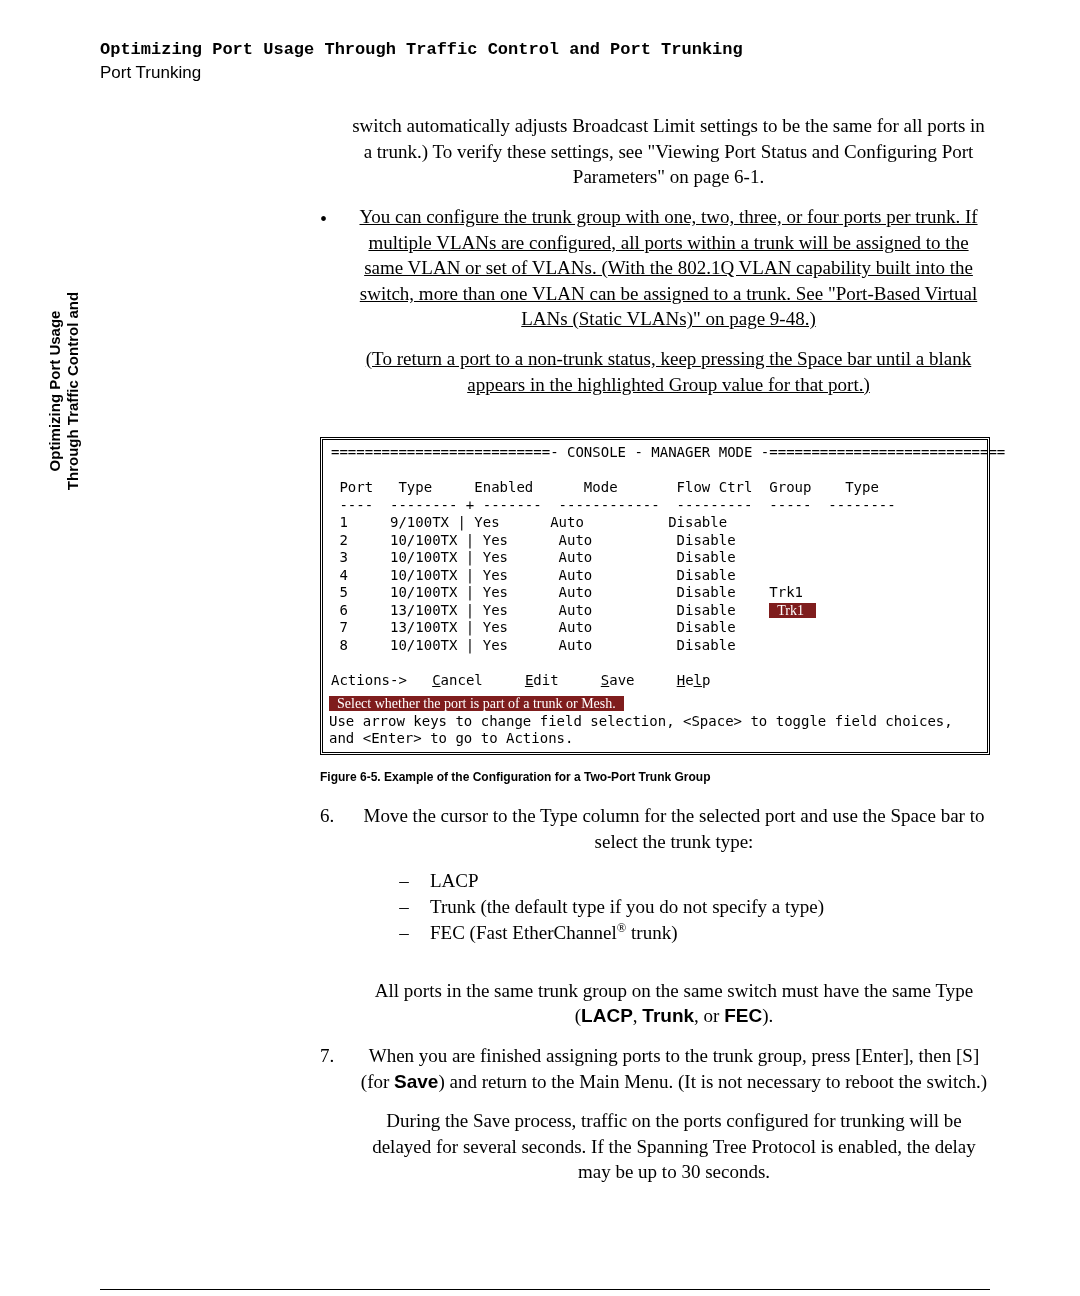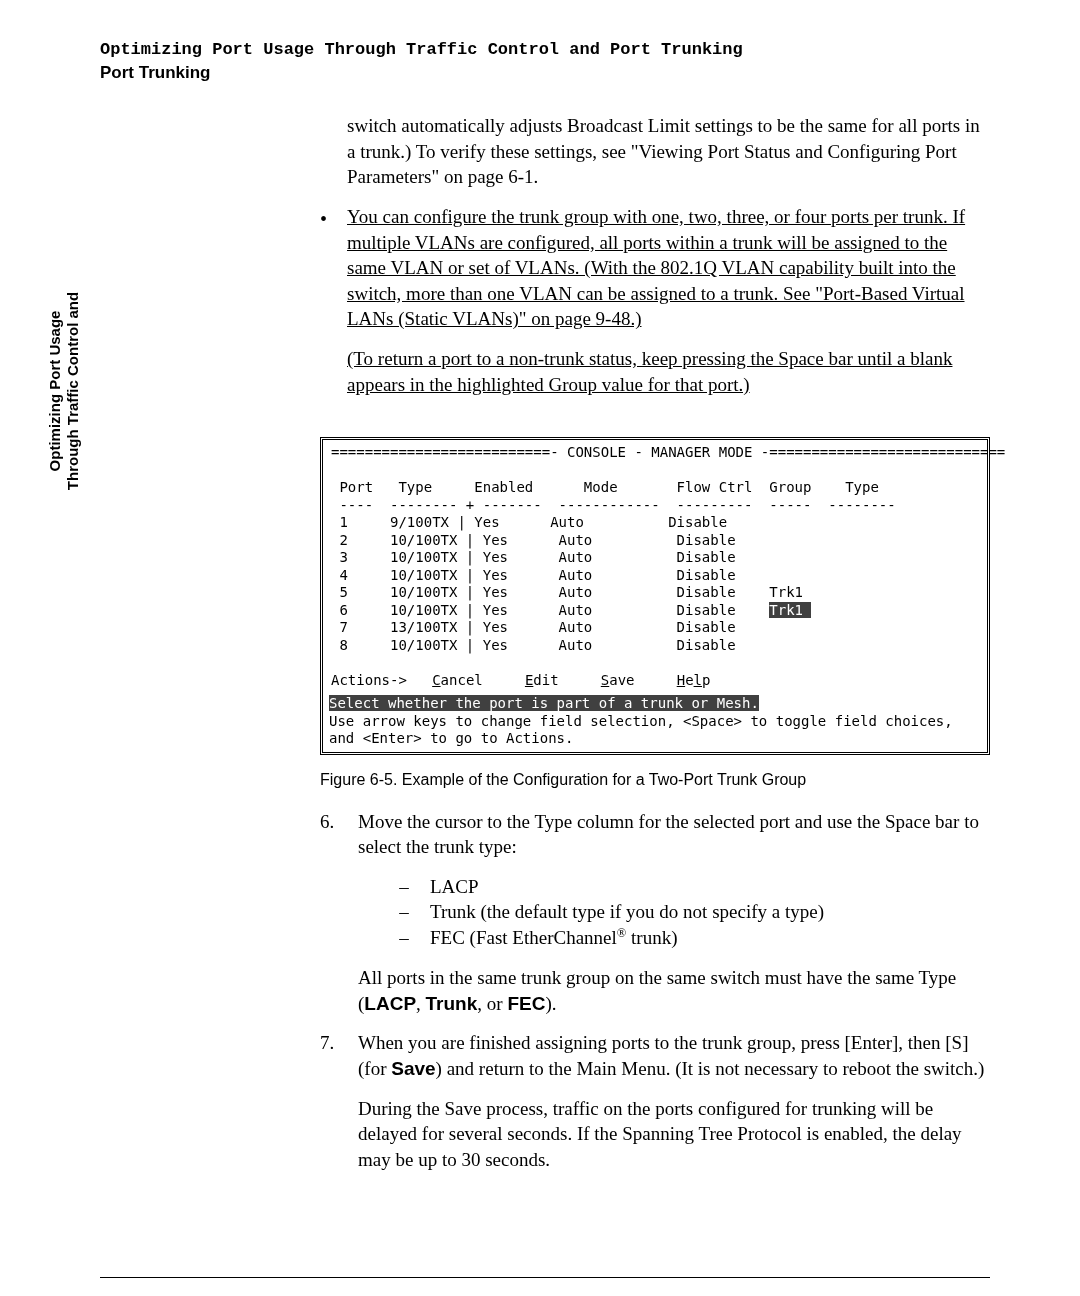--- a/index.html
+++ b/index.html
@@ -17,29 +17,29 @@
   }
   .hdr { margin-bottom: 30px; }
   .hdr-title {
     font-family: Liberation Mono, monospace;
     font-weight: bold;
     font-size: 17px;
     margin-bottom: 4px;
   }
   .hdr-sub {
     font-family: Arial, Helvetica, sans-serif;
-    font-weight: bold;
+    font-weight: normal;
     font-size: 17px;
   }
   .content {
     margin-left: 220px;
     font-size: 19px;
     line-height: 1.35;
   }
-  .content p { margin: 0 0 14px 0; }
+  .content p { margin: 0 0 14px 0; text-align: center; }
   .bullet-row { display: flex; gap: 20px; align-items: flex-start; }
   .bullet-dot { font-size: 20px; line-height: 1.35; padding-top:2px; }
   .bullet-body { flex: 1; text-decoration: underline; }
   .continuation { margin-left: 0; }
   .console {
     border: 3px double #000;
     margin-top: 26px;
     font-family: "Courier New", Courier, monospace;
     font-size: 14px;
     line-height: 1.25;
@@ -49,25 +49,25 @@
   .console pre {
     margin: 0;
     white-space: pre;
   }
   .console-body { padding: 4px 8px 0 8px; }
   .console-actions { padding: 0 8px 4px 8px; }
   .console-help {
     padding: 2px 6px 4px 6px;
     font-family: "Courier New", Courier, monospace;
   }
-  .rev { background:#404040; color:#fff; padding:0 0; }
+  .rev { background:#7f1d1d; color:#fff; padding:0 8px;font-family:Liberation Serif, serif; }
   .caption {
     font-family: Arial, Helvetica, sans-serif;
-    font-weight: normal;
-    font-size: 16px;
+    font-weight: bold;
+    font-size: 12px;
     margin: 14px 0 18px 0;
   }
   .step-row { display:flex; gap:16px; }
   .step-num { min-width:22px; }
   .sub-dash { display:flex; gap:20px; margin-left:40px; }
   .sub-dash .dash { min-width:12px; text-align:center; }
   sup { font-size: 0.66em; vertical-align: super; }
   .sidetab {
     position:absolute;
     left: 46px;
@@ -126,21 +126,21 @@
       <div class="console-body">
 <pre>==========================- CONSOLE - MANAGER MODE -============================</pre>
 <pre> </pre>
 <pre> Port   Type     Enabled      Mode       Flow Ctrl  Group    Type</pre>
 <pre> ----  -------- + -------  ------------  ---------  -----  --------</pre>
 <pre> 1     9/100TX | Yes      Auto          Disable</pre>
 <pre> 2     10/100TX | Yes      Auto          Disable</pre>
 <pre> 3     10/100TX | Yes      Auto          Disable</pre>
 <pre> 4     10/100TX | Yes      Auto          Disable</pre>
 <pre> 5     10/100TX | Yes      Auto          Disable    Trk1</pre>
-<pre><span> 6     10/100TX | Yes      Auto          Disable    </span><span class="rev">Trk1 </span></pre>
+<pre><span> 6     13/100TX | Yes      Auto          Disable    </span><span class="rev">Trk1 </span></pre>
 <pre> 7     13/100TX | Yes      Auto          Disable</pre>
 <pre> 8     10/100TX | Yes      Auto          Disable</pre>
 <pre> </pre>
       </div>
       <div class="console-actions">
 <pre><span>Actions-&gt;   </span><span class="action-underline">C</span><span>ancel</span>     <span class="action-underline">E</span><span>dit</span>     <span class="action-underline">S</span><span>ave</span>     <span class="action-underline">H</span><span>e</span><span class="action-underline">l</span><span>p</span></pre>
       </div>
       <div class="console-help">
 <pre><span class="rev">Select whether the port is part of a trunk or Mesh.</span></pre>
 <pre>Use arrow keys to change field selection, &lt;Space&gt; to toggle field choices,</pre>
@@ -161,21 +161,21 @@
         <div class="sub-dash">
             <span class="dash">–</span>
             <span>Trunk (the default type if you do not specify a type)</span>
           </div>
         <div class="sub-dash">
             <span class="dash">–</span>
           <span>
             <span>FEC (Fast EtherChannel</span><sup>®</sup><span> trunk)</span>
           </span>
         </div>
-        <p style="margin-top:14px;">
+        <p style="margin-top:32px;">
           <span>All ports in the same trunk group on the same switch must have the same Type (</span><span class="bold-sans">LACP</span><span>, </span><span class="bold-sans">Trunk</span><span>, or </span><span class="bold-sans">FEC</span><span>).</span>
         </p>
       </div>
     </div>
 
     <div class="step-row">
       <div class="step-num">7.</div>
       <div style="flex:1">
         <p>
           <span>When you are finished assigning ports to the trunk group, press [Enter], then [S] (for </span><span class="bold-sans">Save</span><span>) and return to the Main Menu. (It is not necessary to reboot the switch.)</span>

